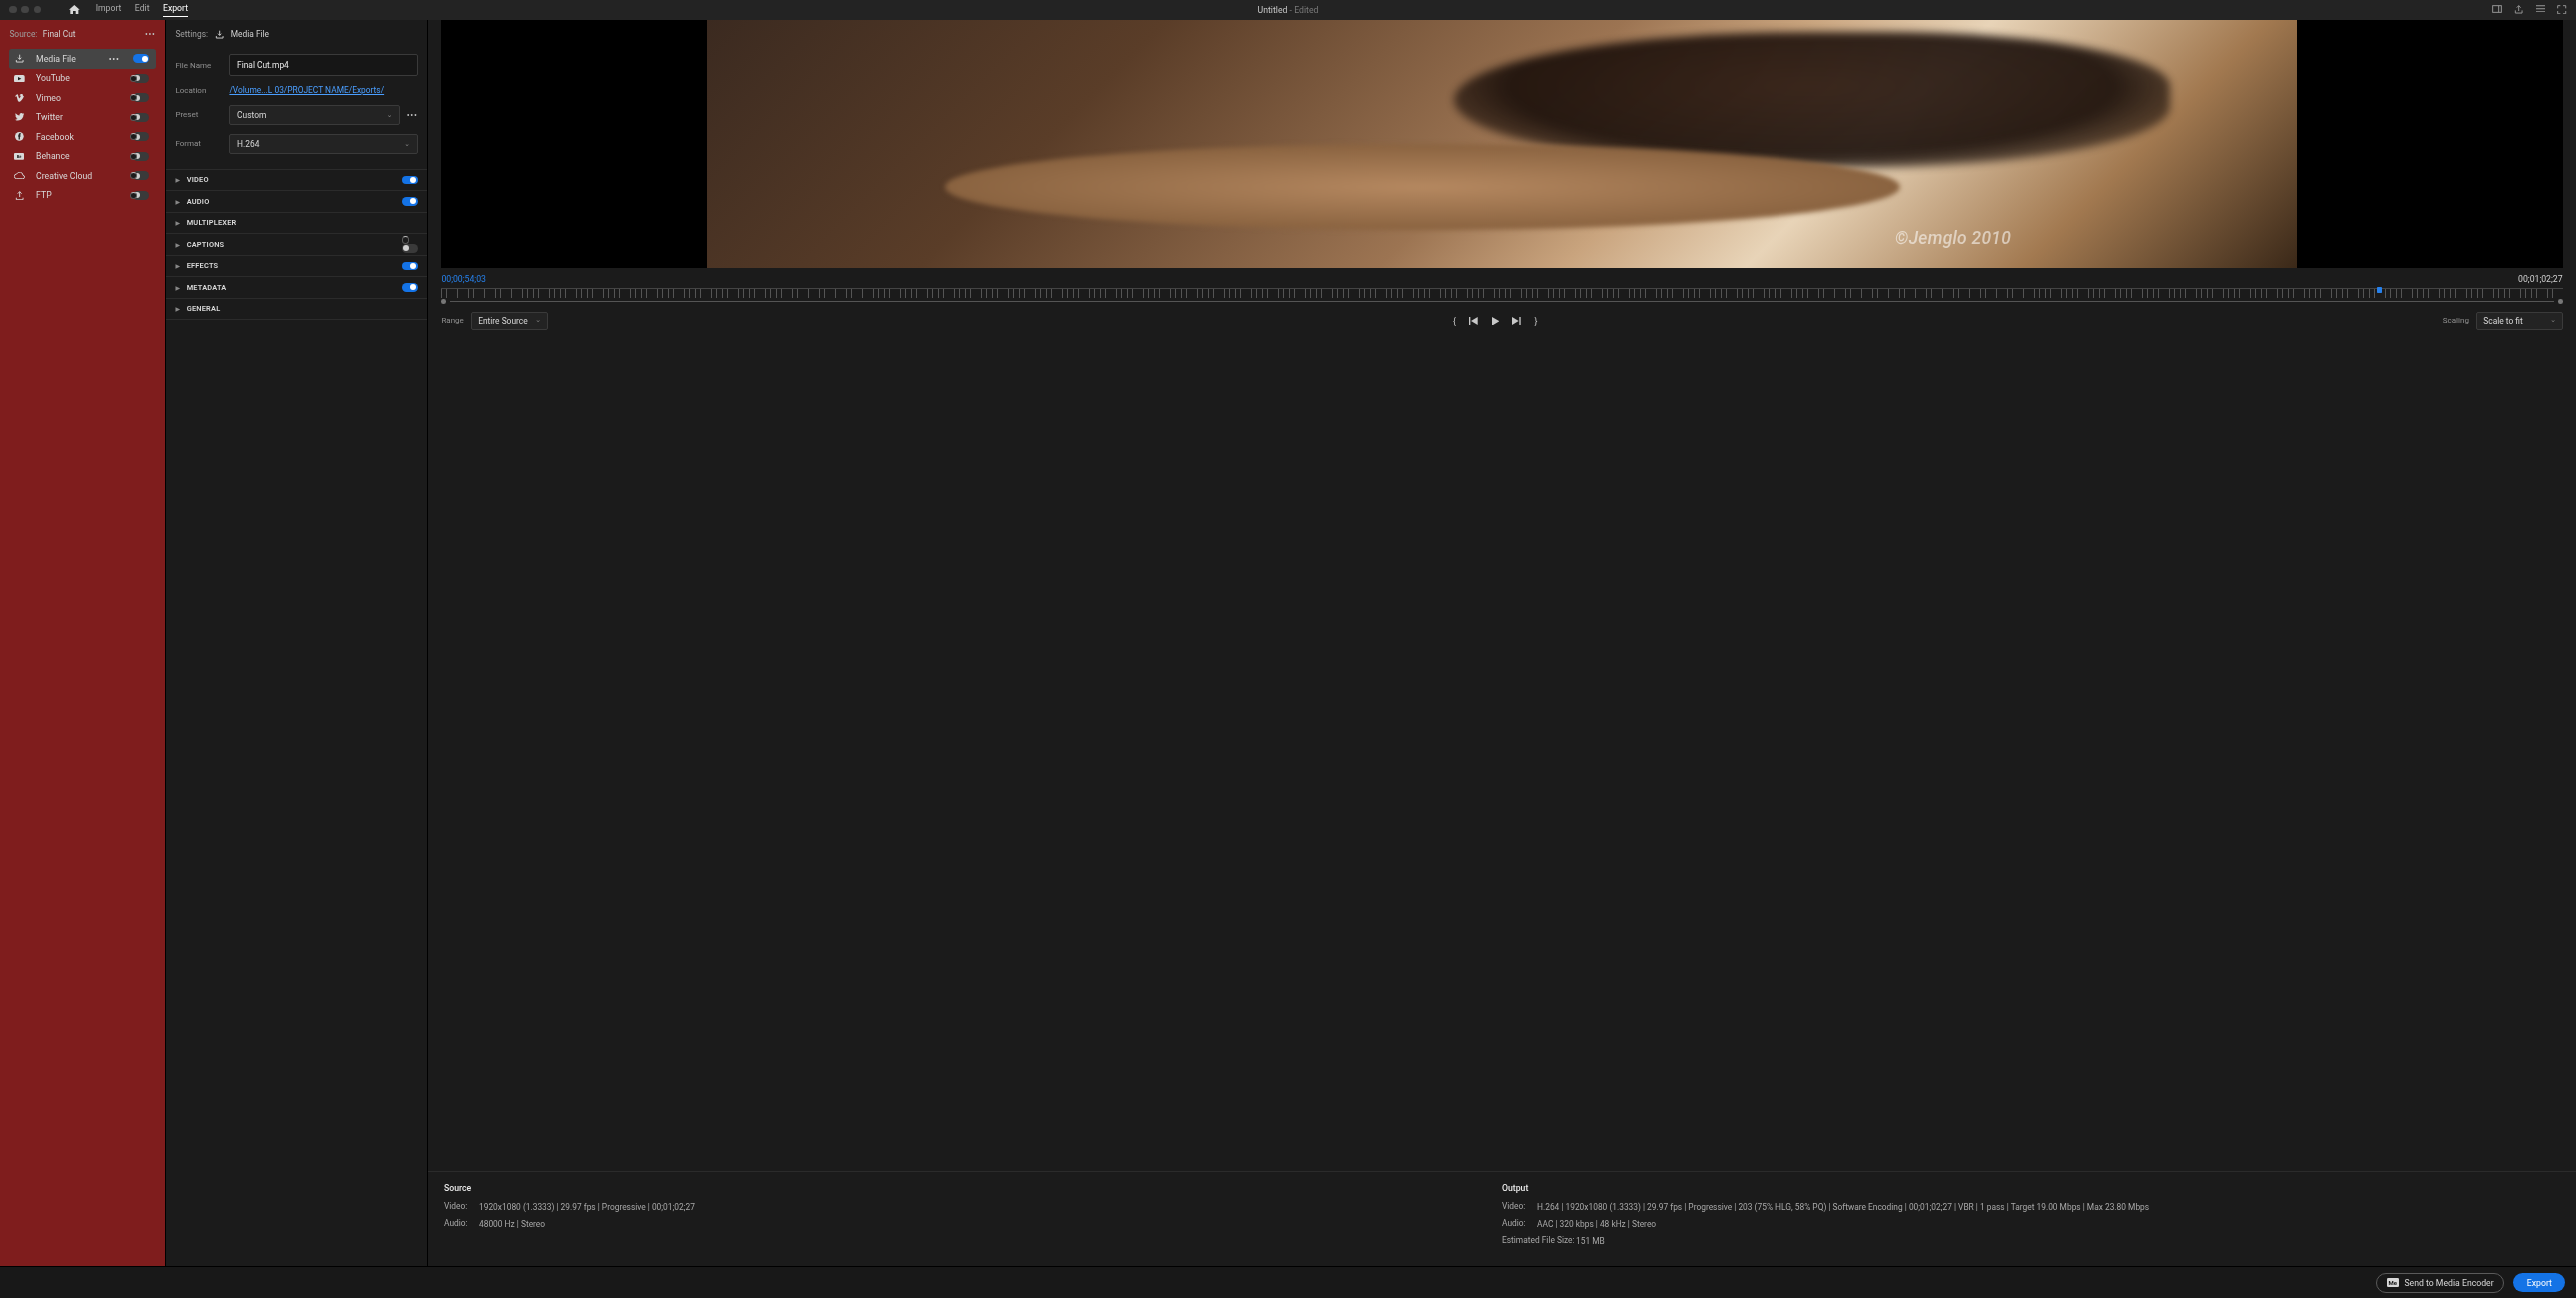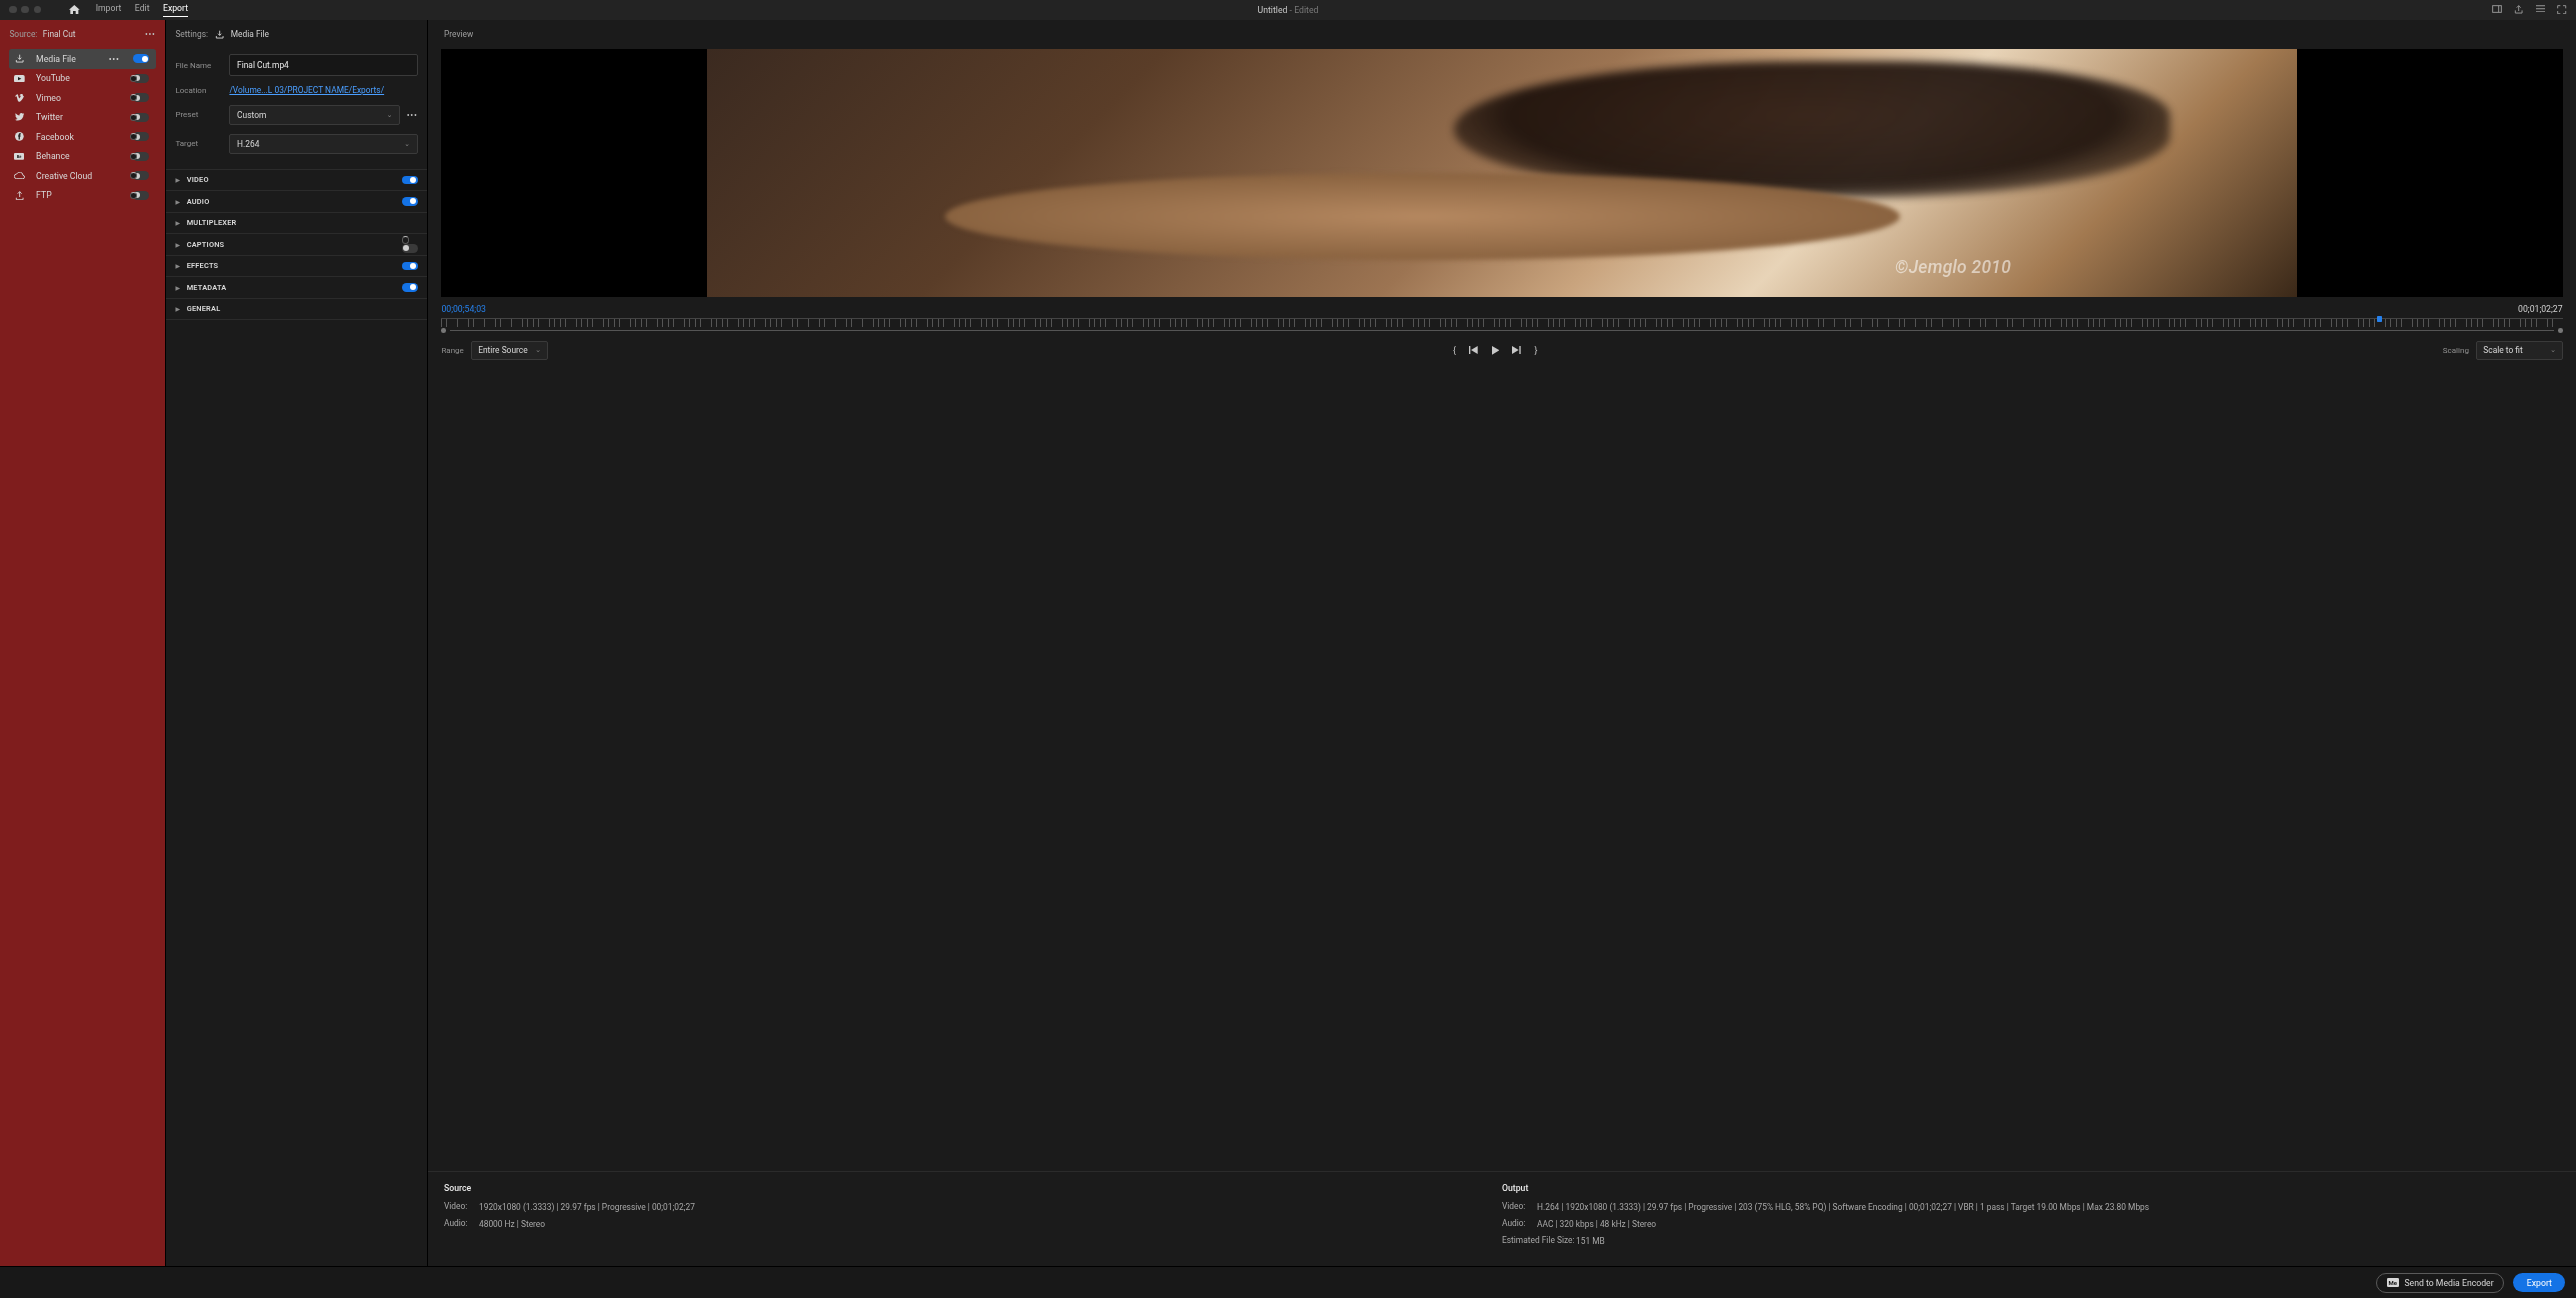--- a/index.html
+++ b/index.html
@@ -274,21 +274,21 @@
         <div class="flabel">Preset</div>
         <div class="fcontrol">
             <div class="select">
               <span>Custom</span>
               <span class="chev">⌄</span>
             </div>
           </div>
         <span class="dots">•••</span>
       </div>
       <div class="form-row">
-        <div class="flabel">Target</div>
+        <div class="flabel">Format</div>
         <div class="fcontrol">
             <div class="select">
               <span>H.264</span>
               <span class="chev">⌄</span>
             </div>
           </div>
       </div>
     </div>
     <div class="accordion" id="accordion">
         <div class="acc-item">
@@ -325,21 +325,20 @@
         </div>
         <div class="acc-item">
           <span class="chev">▶</span>
           <span class="aname">GENERAL</span>
         </div>
       </div>
   </div>
 
   <div class="panel-right">
     <div class="preview-area">
-      <div class="preview-header">Preview</div>
       <div class="player">
         <div class="frame">
             <div class="watermark">©Jemglo 2010</div>
           </div>
       </div>
       <div class="timeline">
         <div class="timerow">
           <span class="cur">00;00;54;03</span>
           <span class="end">00;01;02;27</span>
         </div>

